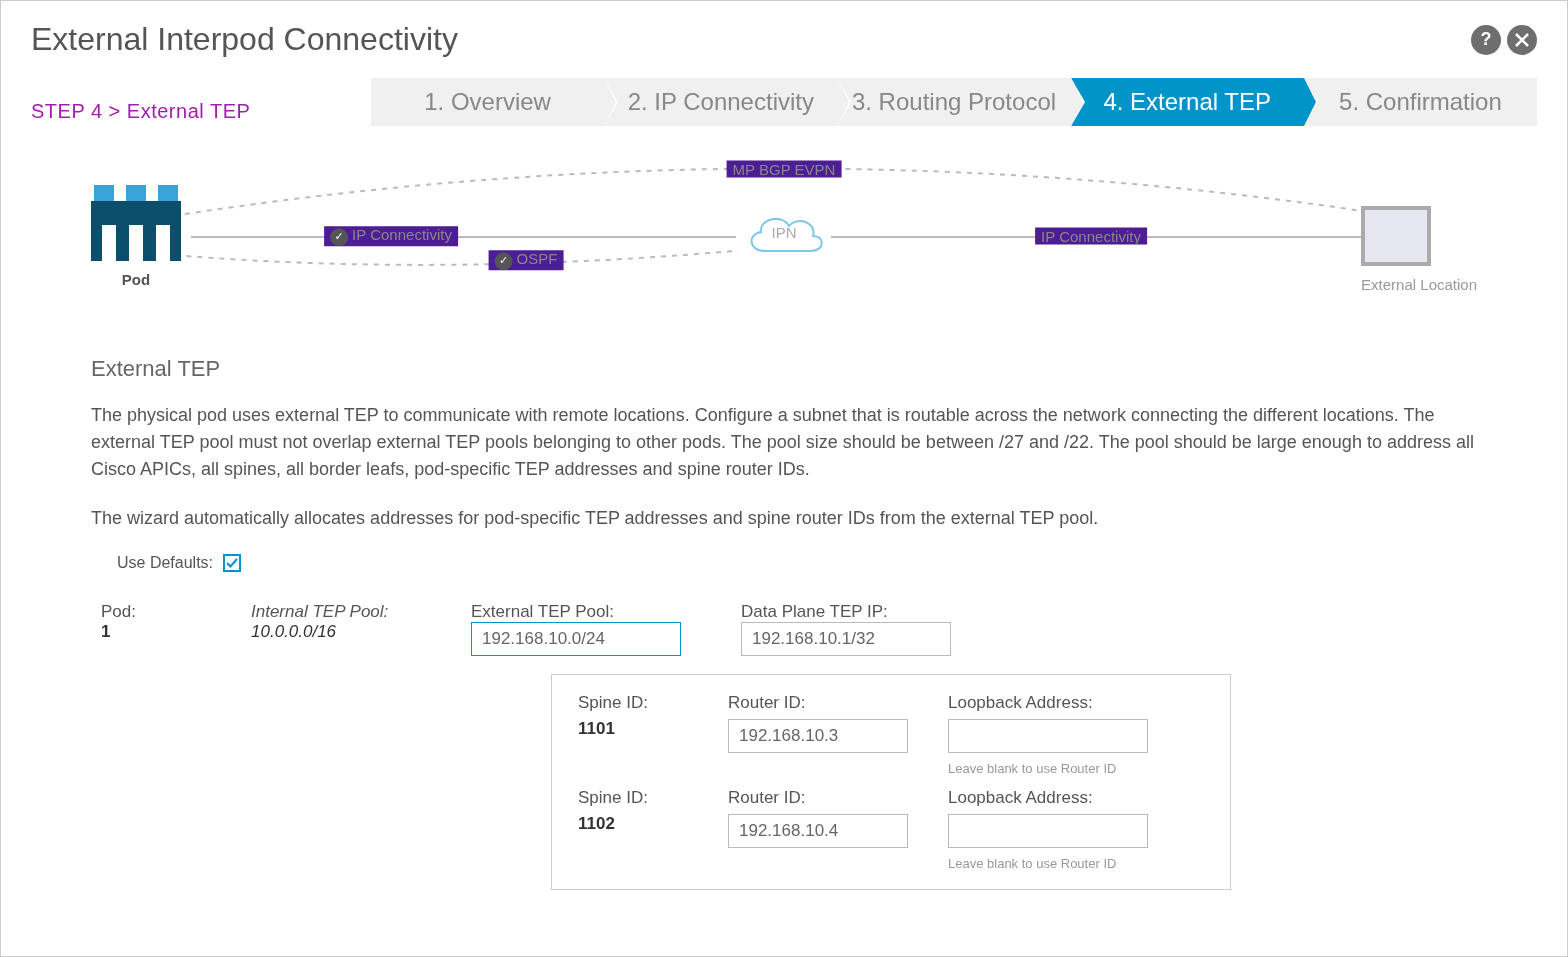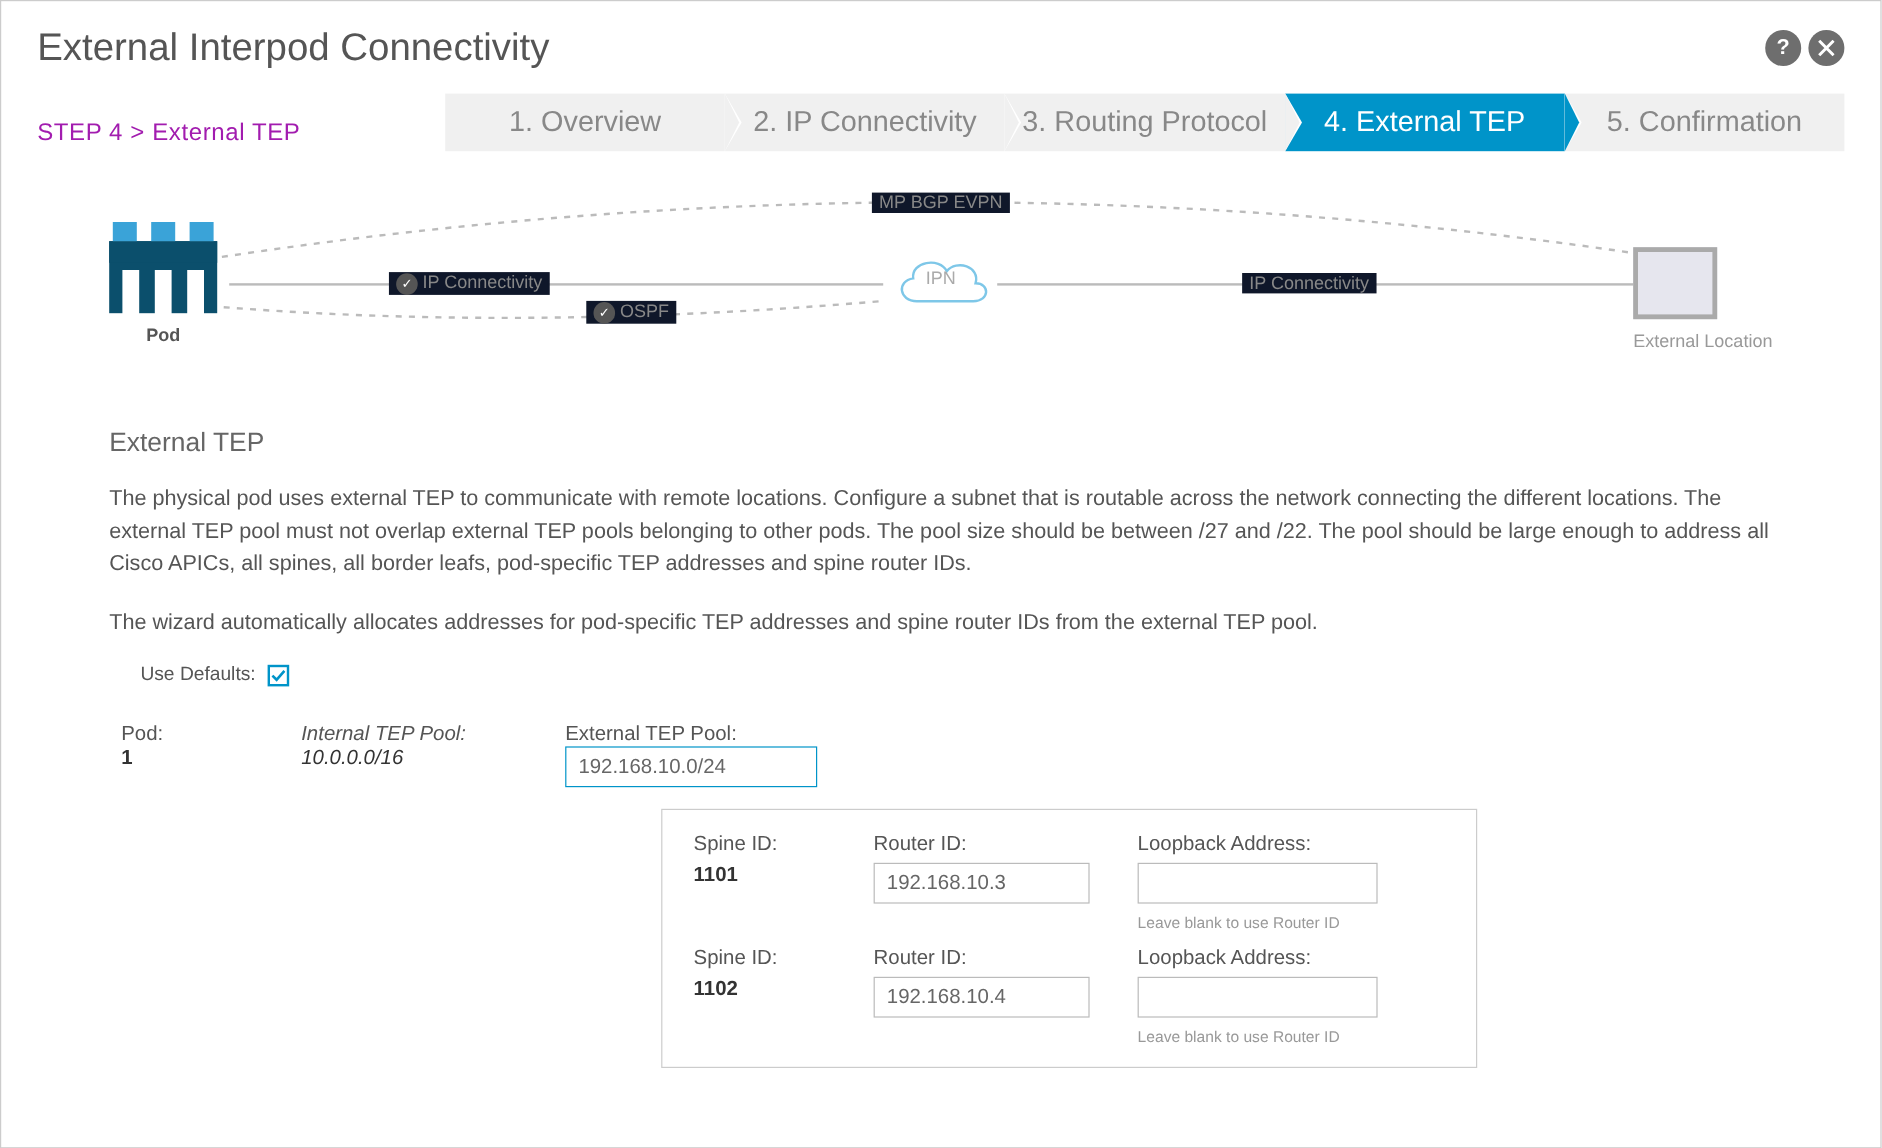--- a/index.html
+++ b/index.html
@@ -103,21 +103,21 @@
   .cloud svg { width: 90px; height: 60px; }
   .cloud-label {
     position: absolute; left: 50%; top: 58px; transform: translateX(-50%);
     color: #aaa; font-size: 15px;
   }
 
   .line {
     position: absolute; height: 0; border-top: 2px solid #bbb;
   }
   .line-label {
-    position: absolute; background: #0f172a; padding: 0 6px; color: #888; font-size: 15px;
+    position: absolute; background: #4c1d95; padding: 0 6px; color: #888; font-size: 15px;
     transform: translate(-50%, -50%);
     text-align: center;
   }
   .check { width: 18px; height: 18px; border-radius: 50%; background: #555; color: #fff; display: inline-flex; align-items: center; justify-content: center; font-size: 11px; margin-right: 4px;}
 
   .content { padding: 0 90px; }
   .section-title { font-size: 22px; color: #666; margin: 10px 0 20px; font-weight: 400;}
   .desc { font-size: 18px; color: #555; line-height: 1.5; margin-bottom: 22px; }
   .use-def-row { display: flex; align-items: center; margin: 12px 0 30px 26px; font-size: 16px; color: #555;}
   .chk {
@@ -241,20 +241,24 @@
       <div class="fld-val">1</div>
     </div>
     <div class="field-col" style="width:160px;font-style:italic;">
       <div class="fld-label">Internal TEP Pool:</div>
       <div class="fld-val" style="font-weight:400">10.0.0.0/16</div>
     </div>
     <div class="field-col">
       <div class="fld-label">External TEP Pool:</div>
       <input class="txt active" value="192.168.10.0/24" style="">
     </div>
+    <div class="field-col">
+      <div class="fld-label">Data Plane TEP IP:</div>
+      <input class="txt" value="192.168.10.1/32" style="">
+    </div>
   </div>
 
   <div class="spine-box">
     <div class="spine-row">
       <div class="spine-col" style="width:110px;">
         <div class="fld-label">Spine ID:</div>
         <div class="fld-val">1101</div>
       </div>
       <div class="spine-col">
         <div class="fld-label">Router ID:</div>

